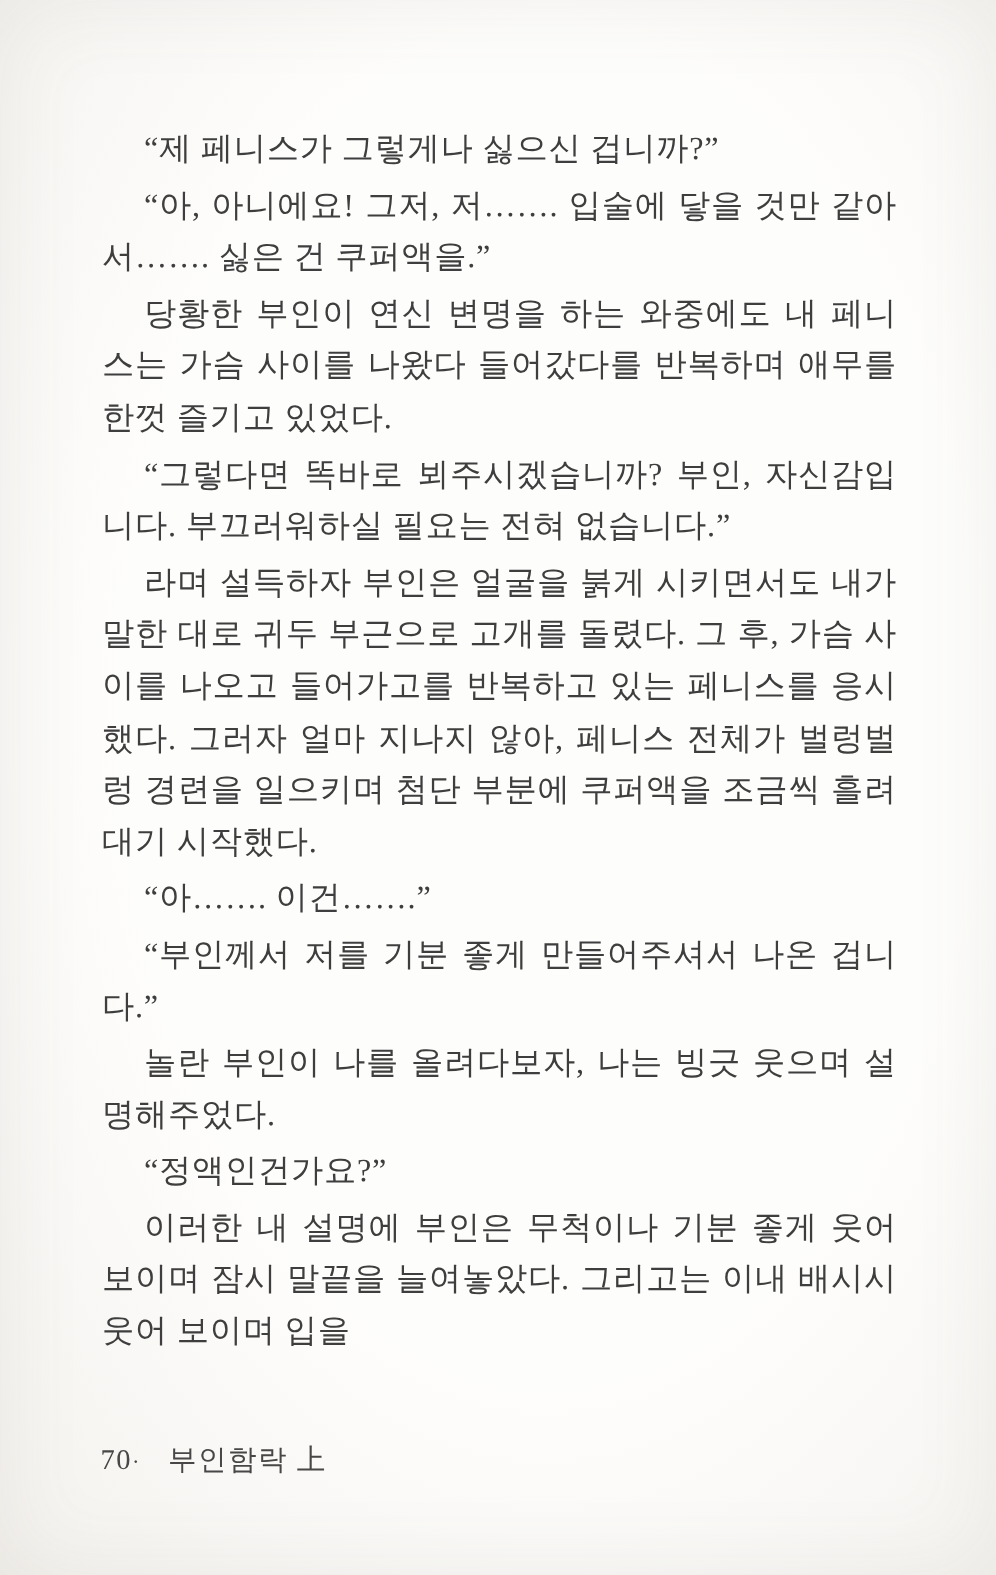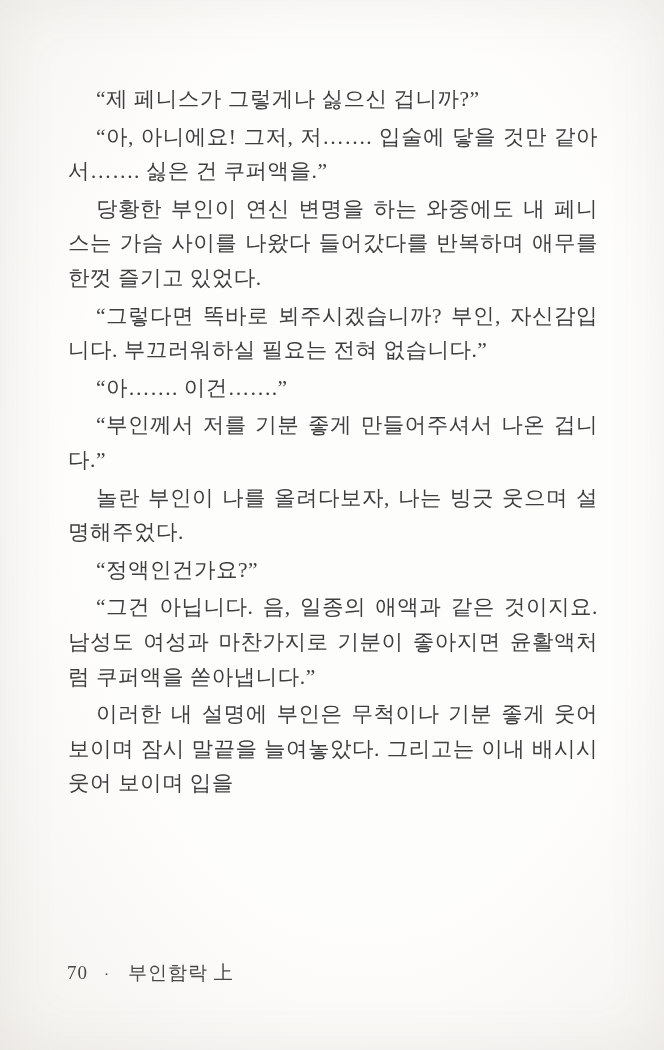--- a/index.html
+++ b/index.html
@@ -46,38 +46,38 @@
   .footer {
     position: absolute;
     left: 67px;
     top: 960px;
     display: flex;
     align-items: baseline;
     color: var(--footer-text);
     font-size: 19px;
     letter-spacing: 1px;
   }
-  .footer .page-number { margin-right: 16px; }
+  .footer .page-number { margin-right: 0; }
   .footer .separator   { margin-right: 18px; font-size: 15px; }
 </style>
 </head>
 <body>
 
 <div class="page">
 
   <div class="content">
       <p class="para">“제 페니스가 그렇게나 싫으신 겁니까?”</p>
       <p class="para">“아, 아니에요! 그저, 저……. 입술에 닿을 것만 같아서……. 싫은 건 쿠퍼액을.”</p>
       <p class="para">당황한 부인이 연신 변명을 하는 와중에도 내 페니스는 가슴 사이를 나왔다 들어갔다를 반복하며 애무를 한껏 즐기고 있었다.</p>
       <p class="para">“그렇다면 똑바로 뵈주시겠습니까? 부인, 자신감입니다. 부끄러워하실 필요는 전혀 없습니다.”</p>
+      <p class="para">라며 설득하자 부인은 얼굴을 붉게 시키면서도 내가 말한 대로 귀두 부근으로 고개를 돌렸다. 그 후, 가슴 사이를 나오고 들어가고를 반복하고 있는 페니스를 응시했다. 그러자 얼마 지나지 않아, 페니스 전체가 벌렁벌렁 경련을 일으키며 첨단 부분에 쿠퍼액을 조금씩 흘려대기 시작했다.</p>
       <p class="para">“아……. 이건…….”</p>
       <p class="para">“부인께서 저를 기분 좋게 만들어주셔서 나온 겁니다.”</p>
       <p class="para">놀란 부인이 나를 올려다보자, 나는 빙긋 웃으며 설명해주었다.</p>
       <p class="para">“정액인건가요?”</p>
-      <p class="para">“그건 아닙니다. 음, 일종의 애액과 같은 것이지요. 남성도 여성과 마찬가지로 기분이 좋아지면 윤활액처럼 쿠퍼액을 쏟아냅니다.”</p>
       <p class="para">이러한 내 설명에 부인은 무척이나 기분 좋게 웃어 보이며 잠시 말끝을 늘여놓았다. 그리고는 이내 배시시 웃어 보이며 입을</p>
     </div>
 
   <div class="footer">
     <span class="page-number">70</span>
     <span class="separator">·</span>
     <span class="book-title">부인함락 上</span>
   </div>
 
 </div>

